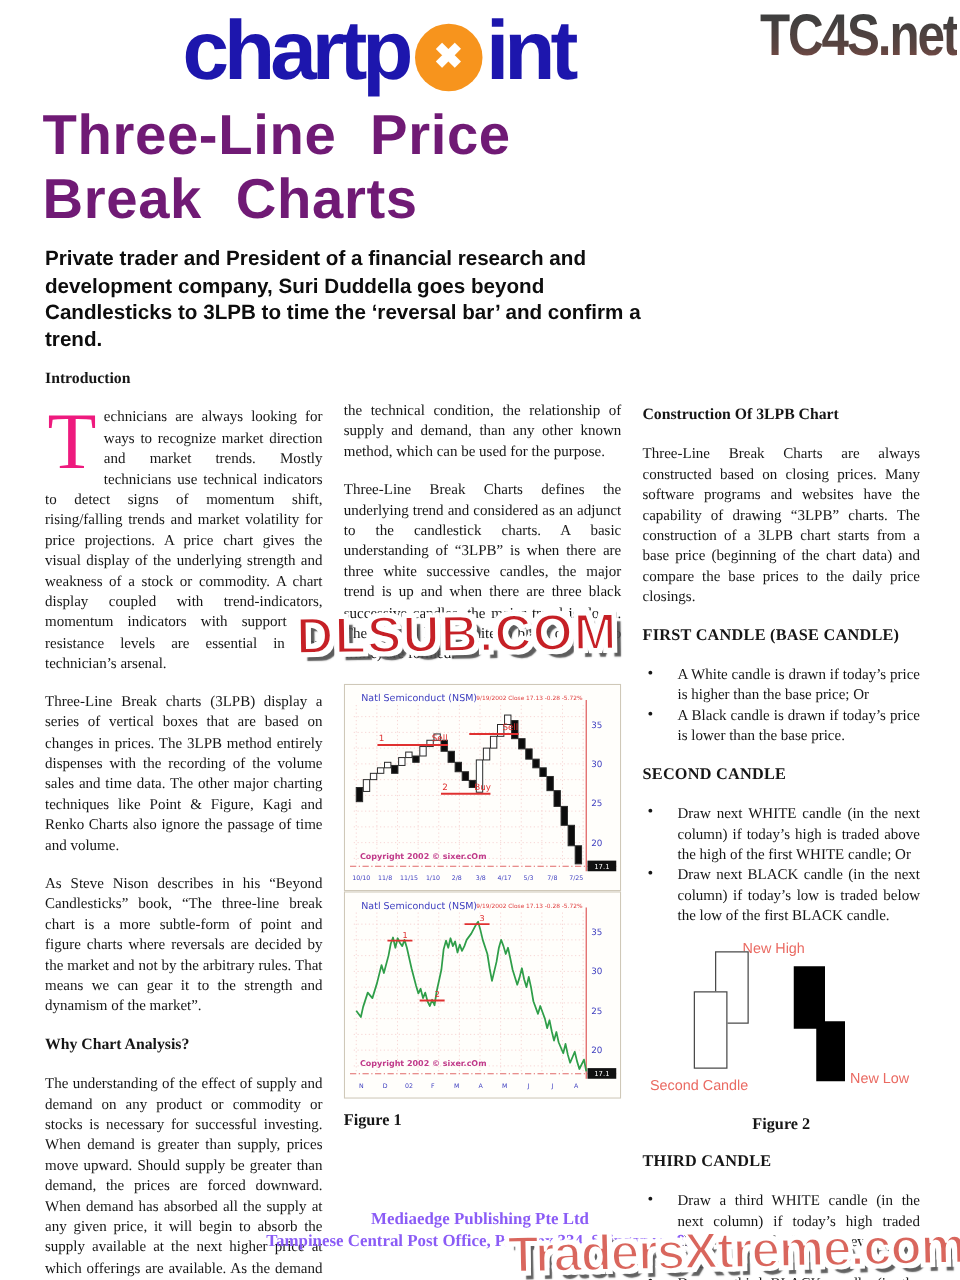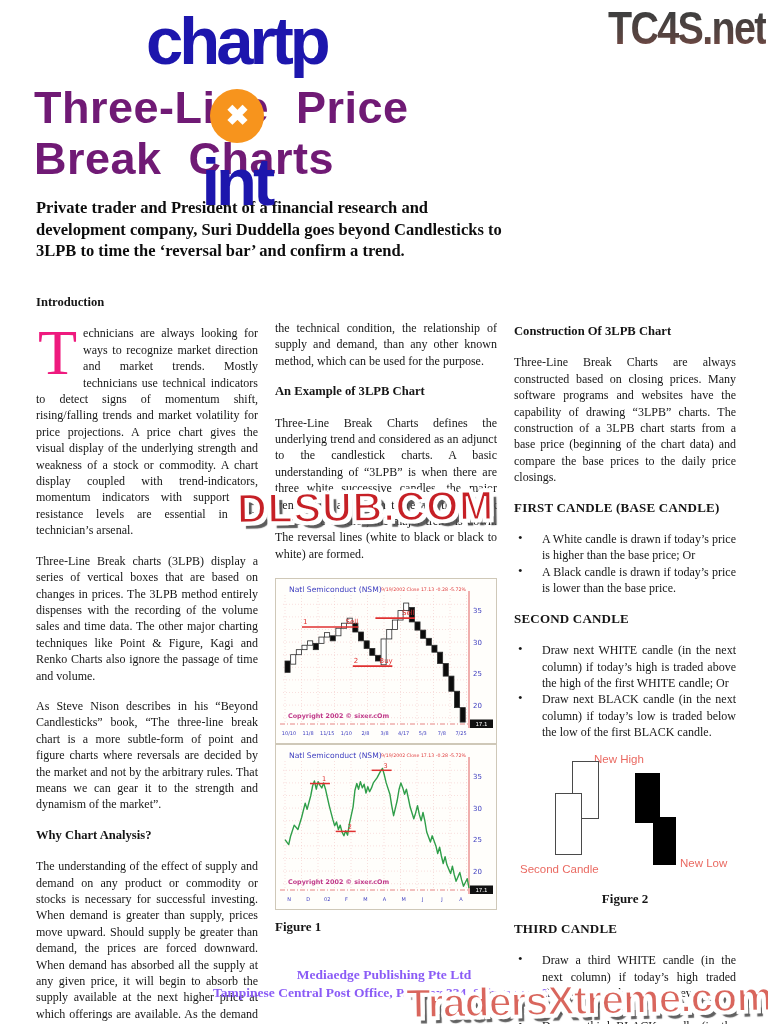--- a/index.html
+++ b/index.html
@@ -2,34 +2,34 @@
 <html><head>
 <meta charset="utf-8">
 <style>
   html,body{margin:0;padding:0;}
   body{width:768px;height:1024px;position:relative;background:#fff;overflow:hidden;
        font-family:"Liberation Serif",serif;color:#161616;}
 
   
   .logo{position:absolute;top:2px;left:146px;display:flex;align-items:center;
         color:#1d16ad;font-family:"Liberation Sans",sans-serif;font-weight:bold;
-        font-size:67px;letter-spacing:-4px;z-index:5;flex-direction:column;}
+        font-size:67px;letter-spacing:-4px;z-index:5;}
   .logo .disc{width:54px;height:54px;background:#f7941d;border-radius:50%;
         display:flex;align-items:center;justify-content:center;margin:10px 3px 0 5px;flex:0 0 auto;}
   .logo .disc span{color:#fff;font-size:28px;letter-spacing:0;transform:translateY(-1px);}
   .tc4s{position:absolute;top:0;right:2px;z-index:6;
         font-family:"Liberation Sans",sans-serif;font-weight:bold;font-size:47px;letter-spacing:-2px;
         transform:scaleX(.84);transform-origin:100% 0;
         background:linear-gradient(180deg,#3f3f3f 25%,#5a4440 70%,#94504a);
         -webkit-background-clip:text;background-clip:text;color:transparent;}
 
   .title{position:absolute;left:34px;top:82px;font-family:"Liberation Sans",sans-serif;
          font-weight:bold;font-size:45px;line-height:51px;letter-spacing:.5px;word-spacing:14px;color:#701a75;}
   .standfirst{position:absolute;left:36px;top:197px;width:482px;
-         font-family:Liberation Serif, serif;font-weight:bold;font-size:16.5px;line-height:21.5px;color:#0d0d0d;}
+         font-family:Liberation Sans, sans-serif;font-weight:bold;font-size:16.5px;line-height:21.5px;color:#0d0d0d;}
 
   
   .columns{position:absolute;left:36px;top:291px;width:700px;display:flex;gap:17px;}
   .col{width:222px;font-size:12px;line-height:16.4px;text-align:justify;}
   .padtop{padding-top:29px;}
   p{margin:0 0 14px;}
   .hital{font-weight:bold;font-size:12.6px;margin:3px 0 15px;text-align:left;}
   .hcaps{font-weight:bold;font-size:13px;margin:5px 0 15px;text-align:left;letter-spacing:.2px;}
   .dropcap{float:left;color:#ee1a7e;font-size:64px;line-height:49px;padding:3px 6px 0 2px;}
   ul{margin:0 0 14px;padding:0;list-style:none;}
@@ -89,21 +89,20 @@
     <p><span class="dropcap">T</span><span>echnicians are always looking for ways to recognize market direction and market trends. Mostly technicians use technical indicators to detect signs of momentum shift, rising/falling trends and market volatility for price projections. A price chart gives the visual display of the underlying strength and weakness of a stock or commodity. A chart display coupled with trend-indicators, momentum indicators with support and resistance levels are essential in any technician’s arsenal.</span></p>
     <p>Three-Line Break charts (3LPB) display a series of vertical boxes that are based on changes in prices. The 3LPB method entirely dispenses with the recording of the volume sales and time data. The other major charting techniques like Point &amp; Figure, Kagi and Renko Charts also ignore the passage of time and volume.</p>
     <p>As Steve Nison describes in his “Beyond Candlesticks” book, “The three-line break chart is a more subtle-form of point and figure charts where reversals are decided by the market and not by the arbitrary rules. That means we can gear it to the strength and dynamism of the market”.</p>
     <div class="hital">Why Chart Analysis?</div>
     <p>The understanding of the effect of supply and demand on any product or commodity or stocks is necessary for successful investing. When demand is greater than supply, prices move upward. Should supply be greater than demand, the prices are forced downward.  When demand has absorbed all the supply at any given price, it will begin to absorb the supply available at the next higher price at which offerings are available. As the demand decreases, prices correspondingly increase. Prices recede as a result of absence of demand or an oversupply.</p>
 
   </div>
 
   <div class="col padtop">
     <p>the technical condition, the relationship of supply and demand, than any other known method, which can be used for the purpose.</p>
-    <div class="hital">An Example of 3LPB Chart</div>
     <p>Three-Line Break Charts defines the underlying trend and considered as an adjunct to the candlestick charts. A basic understanding of “3LPB” is when there are three white successive candles, the major trend is up and when there are three black successive candles, the major trend is down. The reversal lines (white to black or black to white) are formed.</p>
     <div class="figwrap">
       <svg class="panel" viewBox="0 0 222 166">
           <rect x="0.5" y="0.5" width="221" height="165" fill="#fffefb" stroke="#cfc8b8"></rect>
           <line x1="10" y1="17" x2="10" y2="146" stroke="#f4c9c9" stroke-width="0.6" stroke-dasharray="1,2"></line>
           <line x1="26.5" y1="17" x2="26.5" y2="146" stroke="#f4c9c9" stroke-width="0.6" stroke-dasharray="1,2"></line>
           <line x1="43" y1="17" x2="43" y2="146" stroke="#f4c9c9" stroke-width="0.6" stroke-dasharray="1,2"></line>
           <line x1="59.5" y1="17" x2="59.5" y2="146" stroke="#f4c9c9" stroke-width="0.6" stroke-dasharray="1,2"></line>
           <line x1="76" y1="17" x2="76" y2="146" stroke="#f4c9c9" stroke-width="0.6" stroke-dasharray="1,2"></line>
           <line x1="92.5" y1="17" x2="92.5" y2="146" stroke="#f4c9c9" stroke-width="0.6" stroke-dasharray="1,2"></line>

